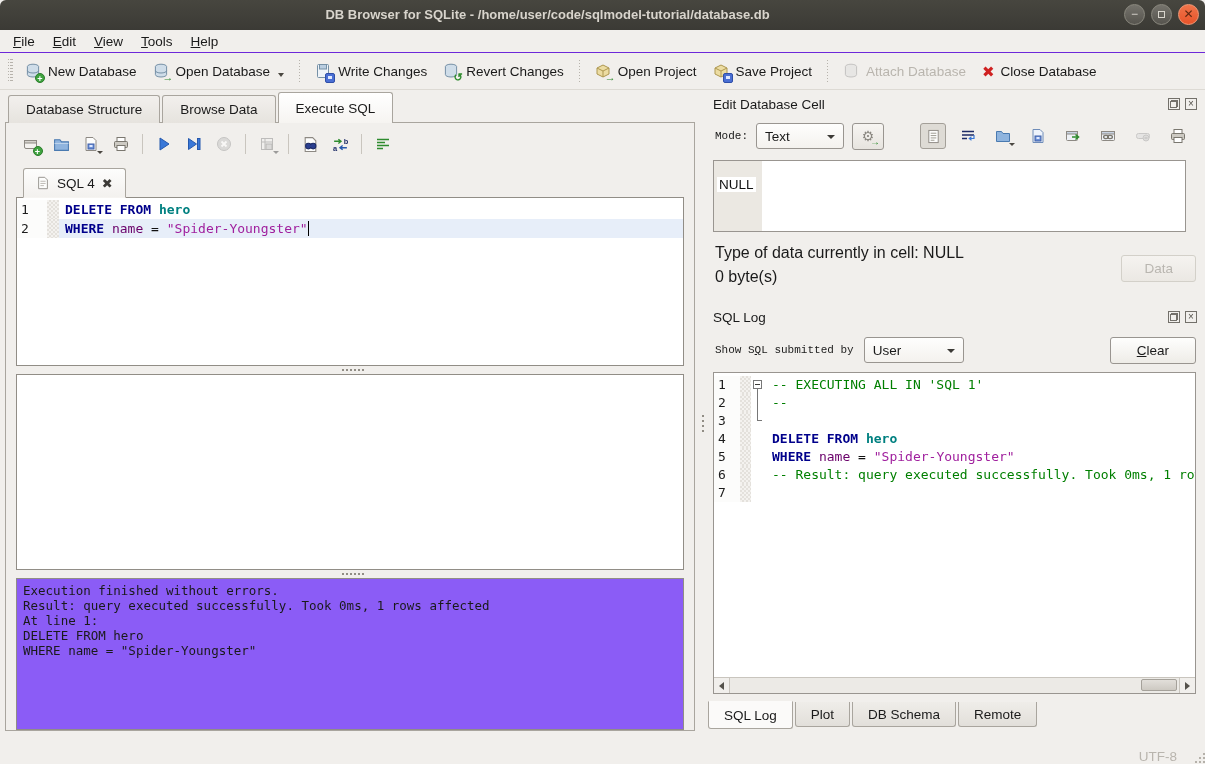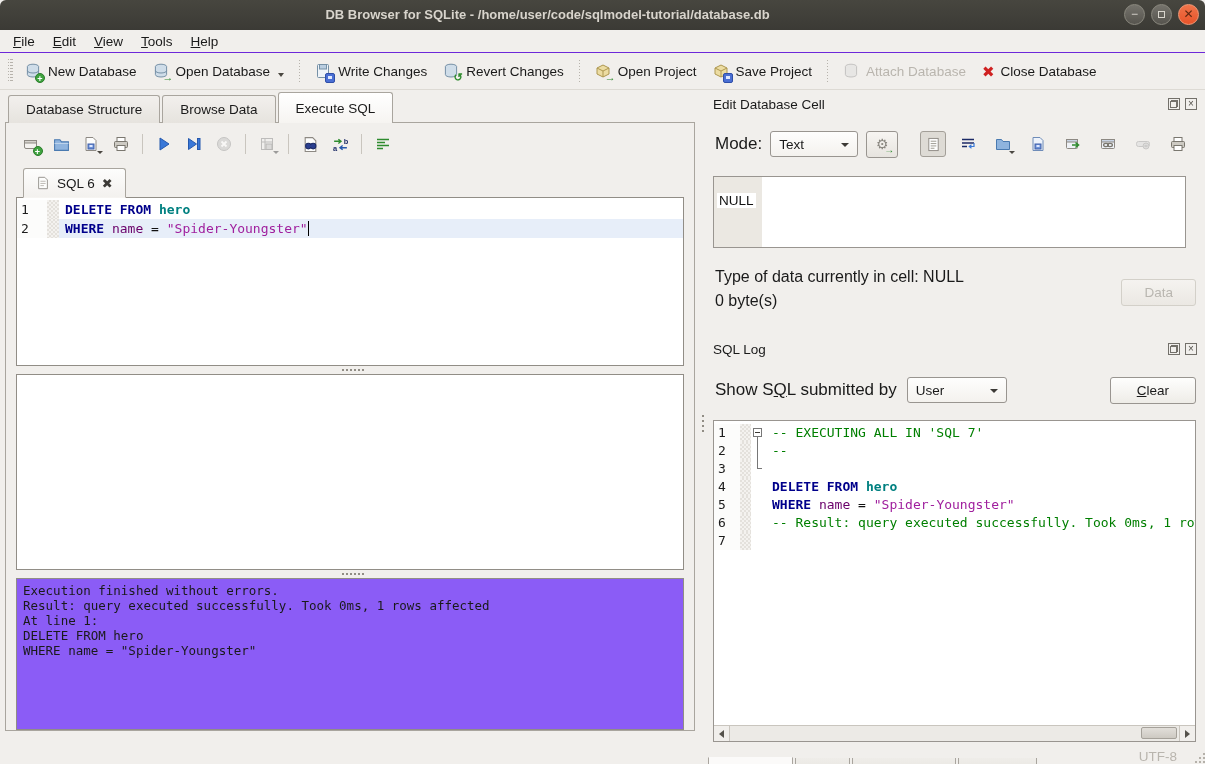--- a/index.html
+++ b/index.html
@@ -55,21 +55,21 @@
   .badge.floppy::after { content:''; position:absolute; left:2px; top:2px; width:4px; height:3px; background:#dfe8ff; }
   .bigx { font-size:15px; font-weight:bold; color:#cf2121; line-height:17px; }
   .caret-down { width:0; height:0; border-left:3.5px solid transparent; border-right:3.5px solid transparent; border-top:4px solid #4a4741; margin:8px 0 0 2px; }
 
   
   .main { flex:1 1 auto; display:flex; min-height:0; }
   .left-col { width:700px; flex:0 0 auto; display:flex; flex-direction:column; padding:0 0 0 5px; }
   .vsplitter { width:7px; flex:0 0 auto; position:relative; }
   .vsplitter::after { content:''; position:absolute; left:2px; top:325px; width:2px; height:2px; background:#918d85;
     box-shadow:0 5px 0 #918d85, 0 10px 0 #918d85, 0 15px 0 #918d85; }
-  .right-col { flex:1 1 auto; display:flex; flex-direction:column; min-width:0;gap:8px; }
+  .right-col { flex:1 1 auto; display:flex; flex-direction:column; min-width:0; }
 
   
   .tabbar { display:flex; align-items:flex-end; padding-left:3px; height:32px; position:relative; z-index:2; flex:0 0 auto; }
   .tab {
     height:28px; padding:12px 17px; display:flex; align-items:center; font-size:13.5px;
     background:linear-gradient(#f2f0ed,#e6e3de); border:1px solid #a9a59e; border-bottom:none;
     border-radius:3px 3px 0 0; margin-right:2px; position:relative; top:1px;
   }
   .tab.active { background:linear-gradient(#ffffff,#f6f4f1); height:31px; z-index:3; top:1px; }
   .frame {
@@ -129,21 +129,21 @@
 
   
   .dock-header { height:22px; margin-top:3px; display:flex; align-items:center; padding:0 8px 0 6px; font-size:13.5px; flex:0 0 auto; }
   .dock-header .dtitle { flex:1 1 auto; }
   .dock-icons { display:flex; gap:5px; }
   .dicon { width:12px; height:12px; border:1px solid #73706a; position:relative; background:#f1efec; font:10px/10px "Liberation Sans",sans-serif; text-align:center; color:#55524c; }
   .dicon.float::before { content:''; position:absolute; top:1px; right:1px; width:5px; height:5px; border:1px solid #73706a; }
   .dicon.float::after  { content:''; position:absolute; bottom:1px; left:1px; width:5px; height:5px; border:1px solid #73706a; background:#f1efec; }
 
   .dock-controls { height:42px; display:flex; align-items:center; padding:0 14px 0 8px; gap:8px; flex:0 0 auto; }
-  .lbl { font-size:17px; white-space:nowrap; }
+  .lbl { font-size:11px; white-space:nowrap;font-family:Liberation Mono, monospace; }
   .select {
     height:26px; background:linear-gradient(#fefefd,#f4f2ee); border:1px solid #999590; border-radius:3px;
     display:flex; align-items:center; padding:0 8px; font-size:13.5px; position:relative;
   }
   .select .sel-caret { position:absolute; right:8px; top:11px; width:0; height:0; border-left:4px solid transparent; border-right:4px solid transparent; border-top:4.5px solid #3c3a36; }
   .gearbtn { width:32px; height:27px; border:1px solid #999590; border-radius:3px; background:linear-gradient(#f7f5f2,#e7e4df);
     display:flex; align-items:center; justify-content:center; position:relative; }
   .gearbtn .gear { font-size:14px; color:#8a8780; }
   .gearbtn .garrow { position:absolute; right:3px; bottom:3px; color:#2e8b2e; font-size:10px; font-weight:bold; line-height:8px; }
   .cell-icons { display:flex; align-items:center; gap:9px; margin-left:auto; }
@@ -400,21 +400,21 @@
               </svg>
             </div>
         </div>
 
         <div class="sqltabbar">
           <div class="sqltab">
             <svg viewBox="0 0 16 16" width="14" height="14">
                 <path d="M3 1.5 h7 l3 3 v10 h-10z" fill="#fdfdfc" stroke="#8d8983"></path>
                 <path d="M5 6 h6 M5 8.5 h6 M5 11 h4" stroke="#b5b1aa"></path>
               </svg>
-            <span>SQL 6</span>
+            <span>SQL 4</span>
             <span class="closex">✖</span>
           </div>
         </div>
 
         <div class="editor" id="ed-lines">
             <div class="code-row"><div class="gut">1</div><div class="checker"></div><div class="codecell"><span class="tk-kw">DELETE FROM</span><span class="tk-pl"> </span><span class="tk-tbl">hero</span></div></div>
             <div class="code-row current"><div class="gut">2</div><div class="checker"></div><div class="codecell"><span class="tk-kw">WHERE</span><span class="tk-pl"> </span><span class="tk-id">name</span><span class="tk-pl"> = </span><span class="tk-str">"Spider-Youngster"</span><span class="caret-bar"></span></div></div>
           </div>
 
         <div class="hsplit"></div>
@@ -535,21 +535,21 @@
         <div class="select" style="width:100px">
           <span>User</span>
           <span class="sel-caret"></span>
         </div>
         <span class="spacer"></span>
         <div class="btn" style="padding:0 26px"><u>C</u>lear</div>
       </div>
 
       <div class="logbox">
         <div id="log-lines">
-            <div class="code-row"><div class="gut">1</div><div class="checker"></div><div class="foldcol"><div class="fold-box"></div><div class="fold-stem"></div></div><div class="codecell"><span class="tk-cm">-- EXECUTING ALL IN 'SQL 7'</span></div></div>
+            <div class="code-row"><div class="gut">1</div><div class="checker"></div><div class="foldcol"><div class="fold-box"></div><div class="fold-stem"></div></div><div class="codecell"><span class="tk-cm">-- EXECUTING ALL IN 'SQL 1'</span></div></div>
             <div class="code-row"><div class="gut">2</div><div class="checker"></div><div class="foldcol"><div class="fold-vline"></div></div><div class="codecell"><span class="tk-cm">--</span></div></div>
             <div class="code-row"><div class="gut">3</div><div class="checker"></div><div class="foldcol"><div class="fold-corner"></div></div></div>
             <div class="code-row"><div class="gut">4</div><div class="checker"></div><div class="foldcol"></div><div class="codecell"><span class="tk-kw">DELETE FROM</span><span class="tk-pl"> </span><span class="tk-tbl">hero</span></div></div>
             <div class="code-row"><div class="gut">5</div><div class="checker"></div><div class="foldcol"></div><div class="codecell"><span class="tk-kw">WHERE</span><span class="tk-pl"> </span><span class="tk-id">name</span><span class="tk-pl"> = </span><span class="tk-str">"Spider-Youngster"</span></div></div>
             <div class="code-row"><div class="gut">6</div><div class="checker"></div><div class="foldcol"></div><div class="codecell"><span class="tk-cm">-- Result: query executed successfully. Took 0ms, 1 rows affected</span></div></div>
             <div class="code-row"><div class="gut">7</div><div class="checker"></div><div class="foldcol"></div><div class="codecell"></div></div>
           </div>
         <div class="hscroll">
           <div class="scroll-btn">
               <span class="tri-left"></span>

